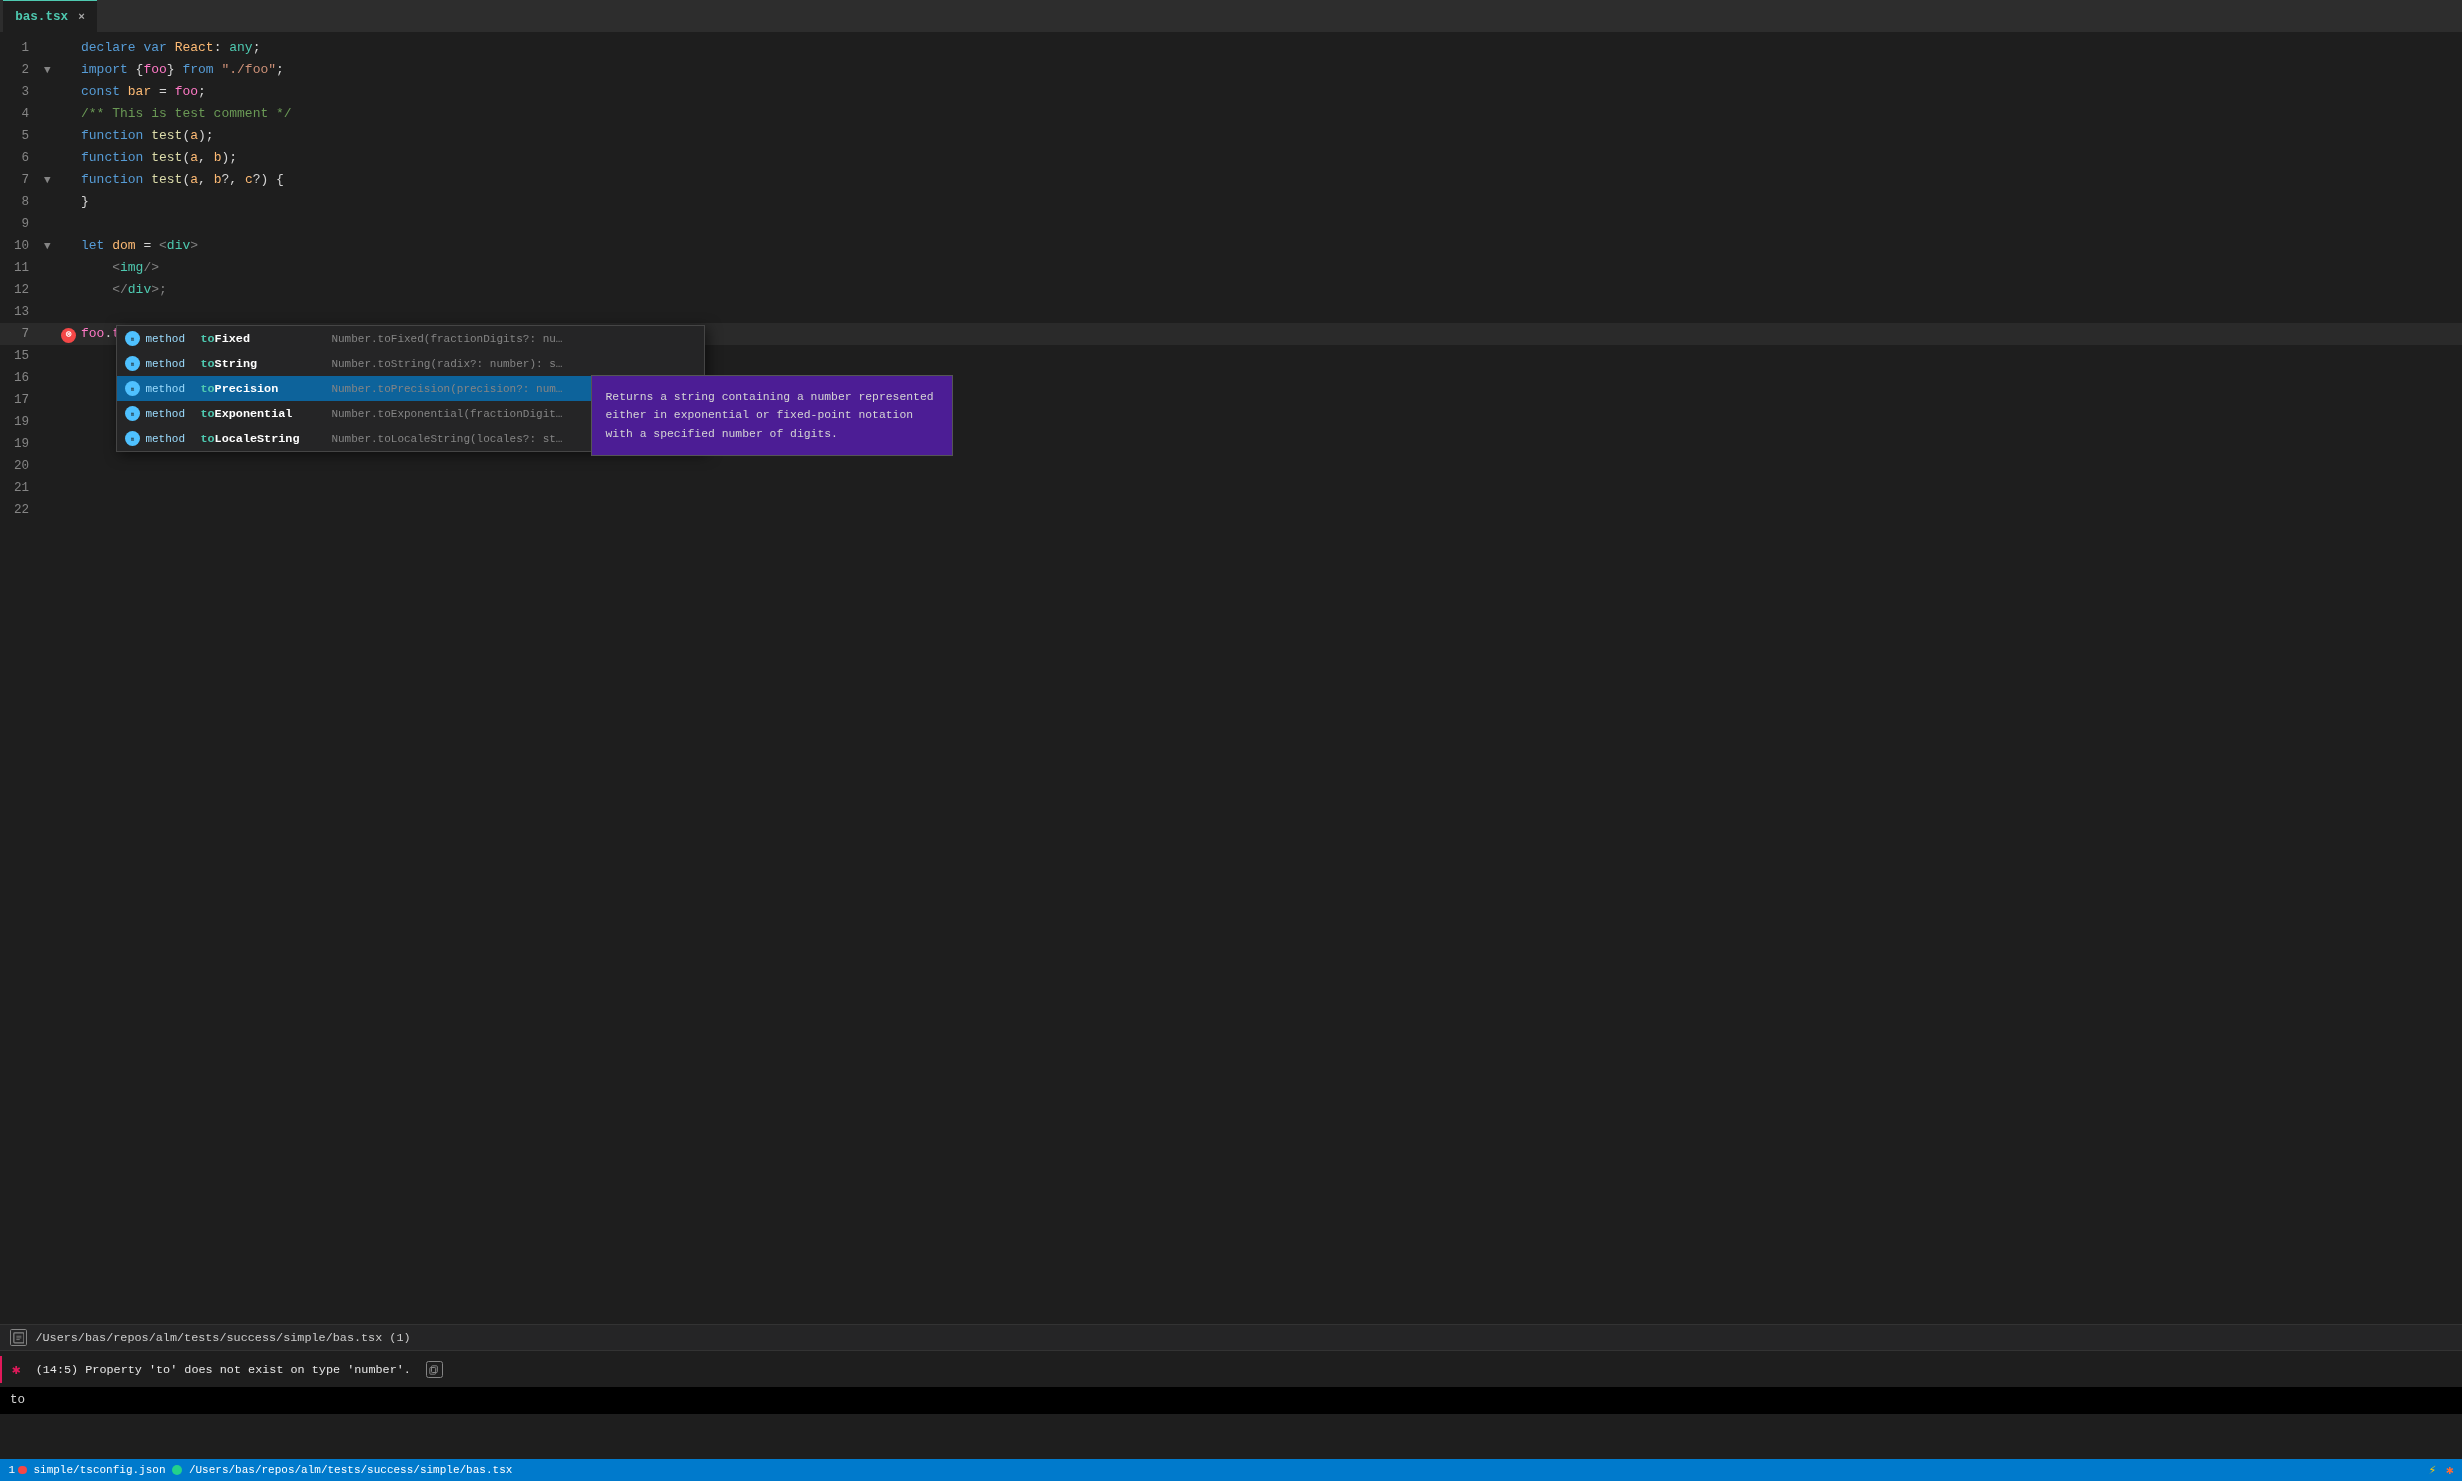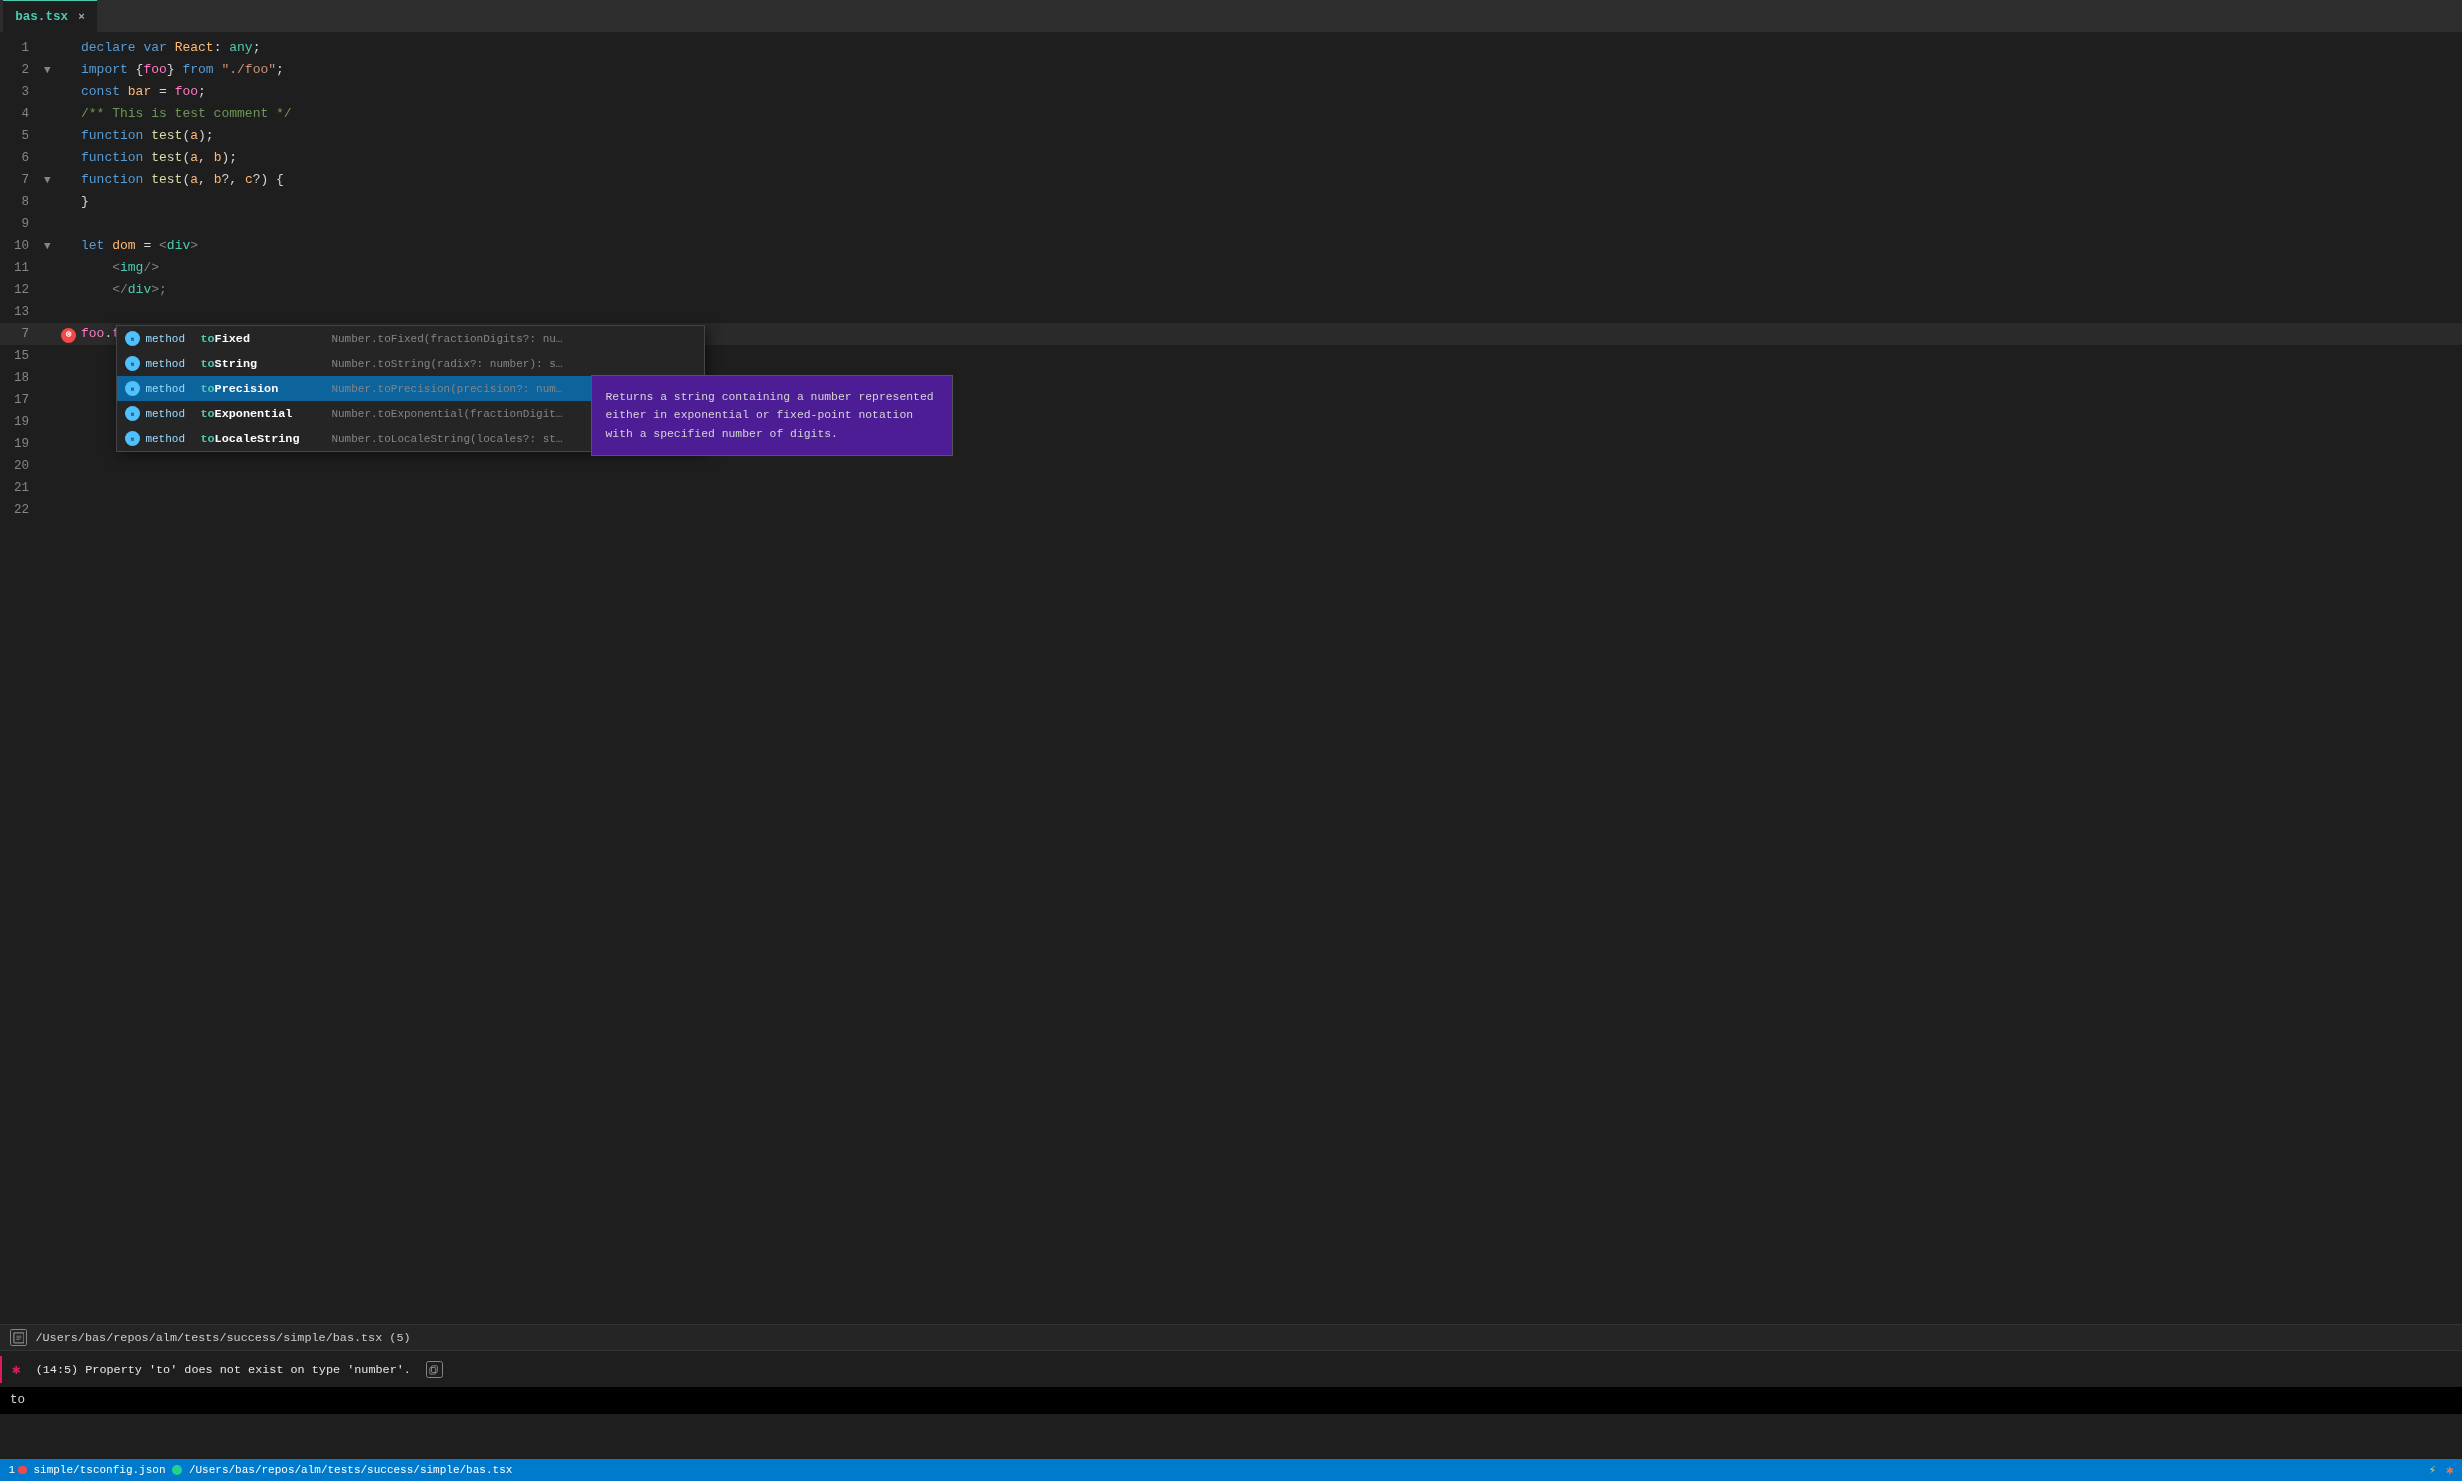--- a/index.html
+++ b/index.html
@@ -415,21 +415,21 @@
           <span class="error-circle">⊗</span>
           <span class="line-content"><span class="pink">foo</span><span class="plain">.</span><span class="pink">to</span><span class="cursor"></span></span>
         </div>
         <div class="code-line">
           <span class="line-num">15</span>
           <span class="line-arrow"></span>
           <span style="min-width:20px;display:inline-block;"></span>
           <span class="line-content"></span>
         </div>
         <div class="code-line">
-          <span class="line-num">18</span>
+          <span class="line-num">16</span>
           <span class="line-arrow"></span>
           <span style="min-width:20px;display:inline-block;"></span>
           <span class="line-content"></span>
         </div>
         <div class="code-line">
           <span class="line-num">17</span>
           <span class="line-arrow"></span>
           <span style="min-width:20px;display:inline-block;"></span>
           <span class="line-content"></span>
         </div>
@@ -531,21 +531,21 @@
   </div>
 
   <div class="bottom-panel">
     <div class="panel-header">
       <div class="panel-file-icon">
         <svg width="11.8" height="11.8" viewBox="0 0 14 14" fill="none">
           <rect x="1" y="1" width="12" height="12" rx="1" stroke="#858585" stroke-width="1.5"></rect>
           <path d="M4 5h6M4 7h6M4 9h4" stroke="#858585" stroke-width="1"></path>
         </svg>
       </div>
-      <span class="panel-path">/Users/bas/repos/alm/tests/success/simple/bas.tsx (5)</span>
+      <span class="panel-path">/Users/bas/repos/alm/tests/success/simple/bas.tsx (1)</span>
     </div>
     <div class="panel-error-bar">
       <div style="padding-left:10px; display:flex; align-items:center; gap:6.7px;">
         <span style="color:#e0195a; font-size:14.3px;">✱</span>
         <span class="panel-error-text">(14:5) Property 'to' does not exist on type 'number'.</span>
         <div class="panel-copy-icon">
           <svg width="10" height="10" viewBox="0 0 12 12" fill="#858585">
             <rect x="1" y="3" width="7" height="8" rx="1" stroke="#858585" stroke-width="1.2" fill="none"></rect>
             <rect x="3" y="1" width="7" height="8" rx="1" stroke="#858585" stroke-width="1.2" fill="none"></rect>
           </svg>

